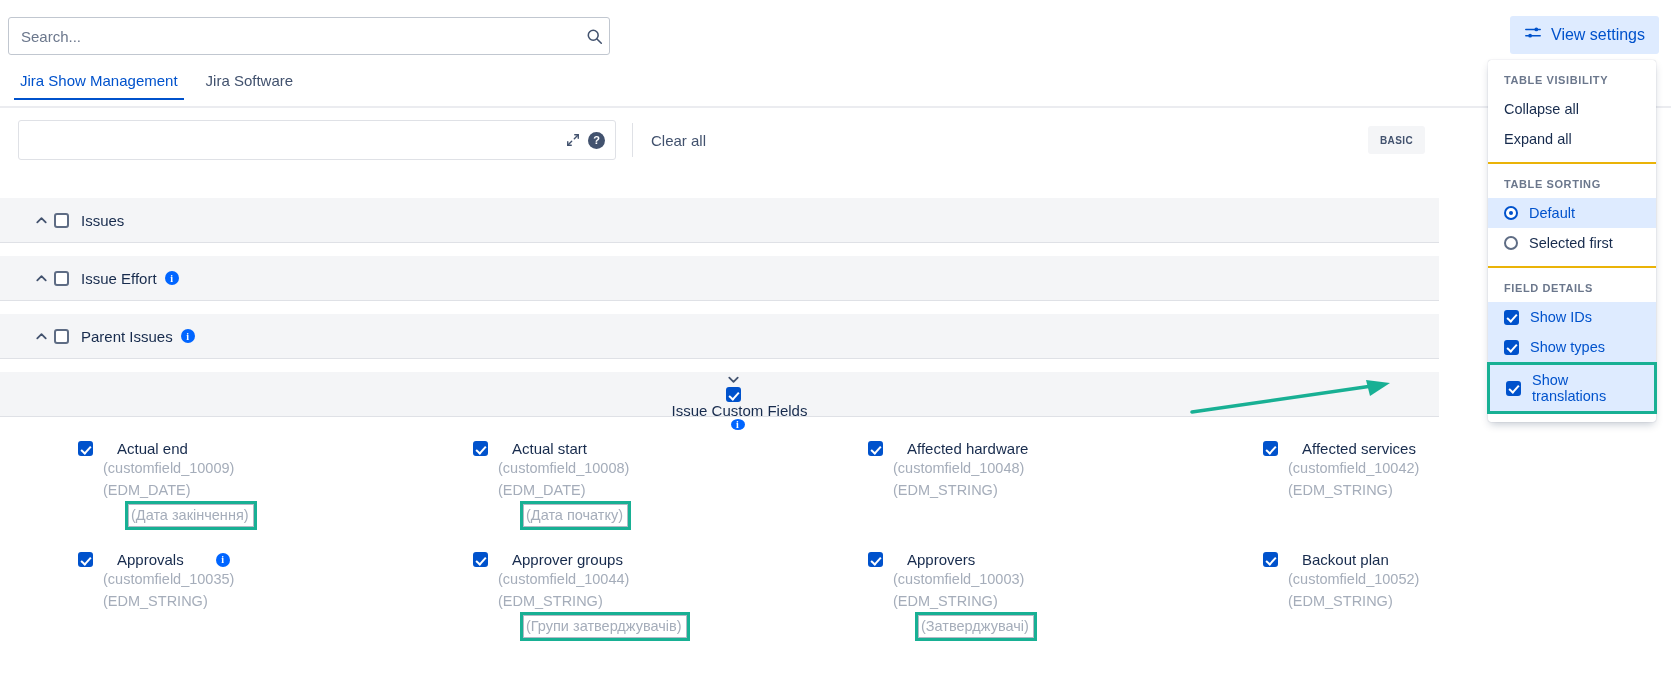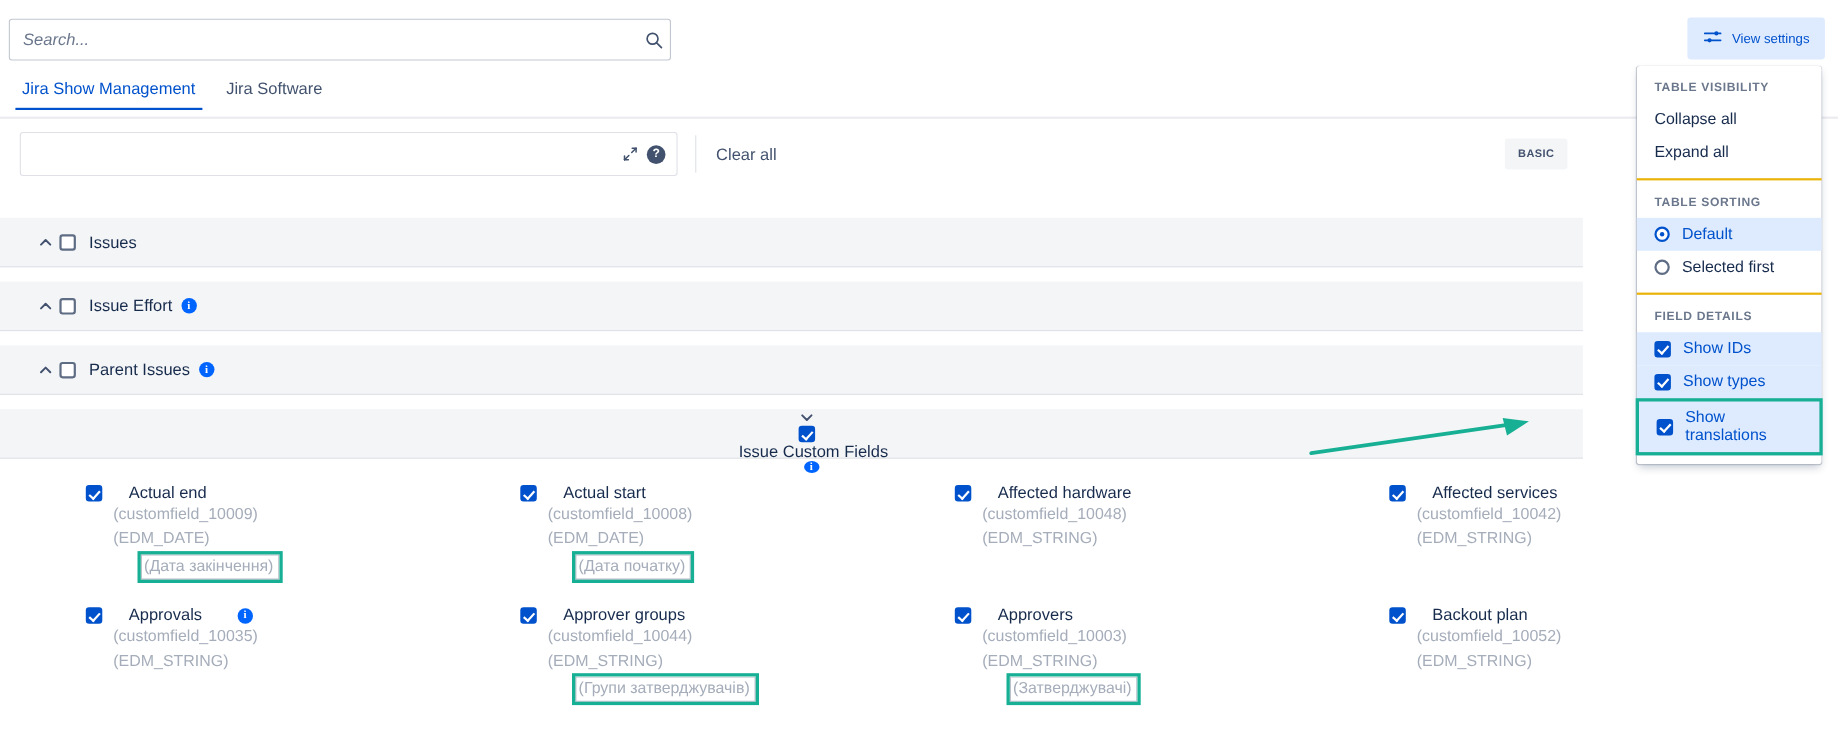--- a/index.html
+++ b/index.html
@@ -18,21 +18,21 @@
     position: absolute; left: 8px; top: 17px;
     width: 602px; height: 38px;
     border: 1px solid #C1C7D0; border-radius: 3px;
     background: #fff;
     display: flex; align-items: center;
   }
   .search-input {
     border: 0; outline: 0; background: transparent;
     font-family: "Liberation Sans", sans-serif;
     font-size: 15px; color: #be185d;
-    padding: 0 12px; flex: 1; height: 100%; font-style: italic;
+    padding: 0 12px; flex: 1; height: 100%;
   }
   .search-input::placeholder { color:#6B778C; }
   .search-icon { width: 30px; display:flex; align-items:center; justify-content:center; color:#42526E; }
 
   
   .tabs {
     position: absolute; left: 0; top: 72px;
     width: 1671px; height: 36px;
     border-bottom: 2px solid #EBECF0;
     display: flex; align-items: flex-start;
@@ -120,21 +120,21 @@
     border:3px solid #18B094; padding:0px 5px 1px 3px; margin-left:22px;
     box-shadow: 0 0 0 1px #B3BAC5 inset;
     background:#fff;
   }
 
   
   .view-settings {
     position:absolute; right:12px; top:16px;
     height:38px; padding:0 14px; background:#DEEBFF; border-radius:3px;
     display:flex; align-items:center; gap:9px; cursor:pointer;
-    color:#0052CC; font-size:12px;
+    color:#0052CC; font-size:16px;
   }
 
   
   .menu {
     position:absolute; right:15px; top:60px; width:168px;
     background:#fff; border-radius:3px;
     box-shadow: 0 0 1px rgba(9,30,66,.31), 0 4px 8px -2px rgba(9,30,66,.25);
     padding: 0; z-index: 20;
   }
   .menu-group { padding: 8px 0; border-bottom:2px solid #eab308; }

